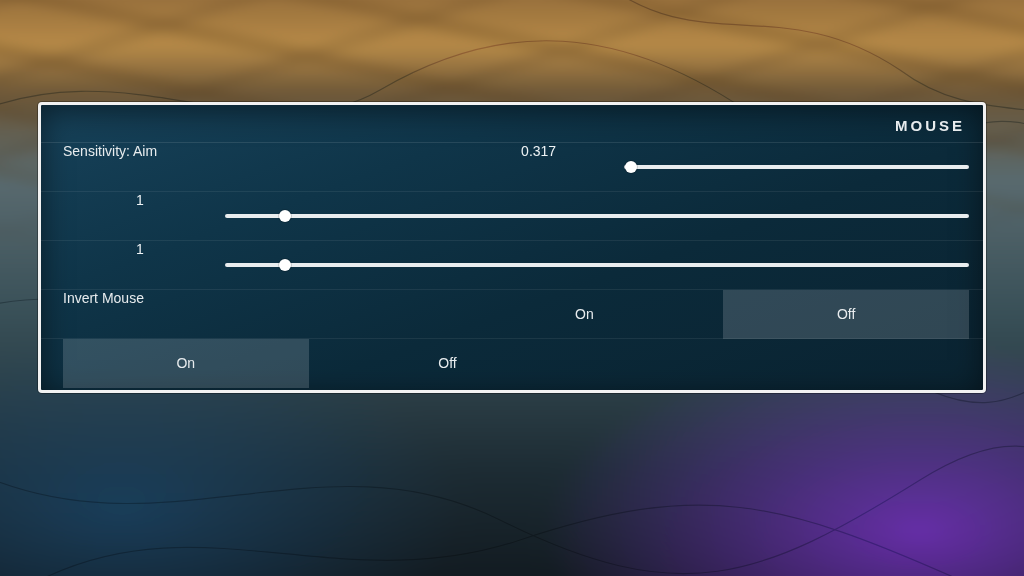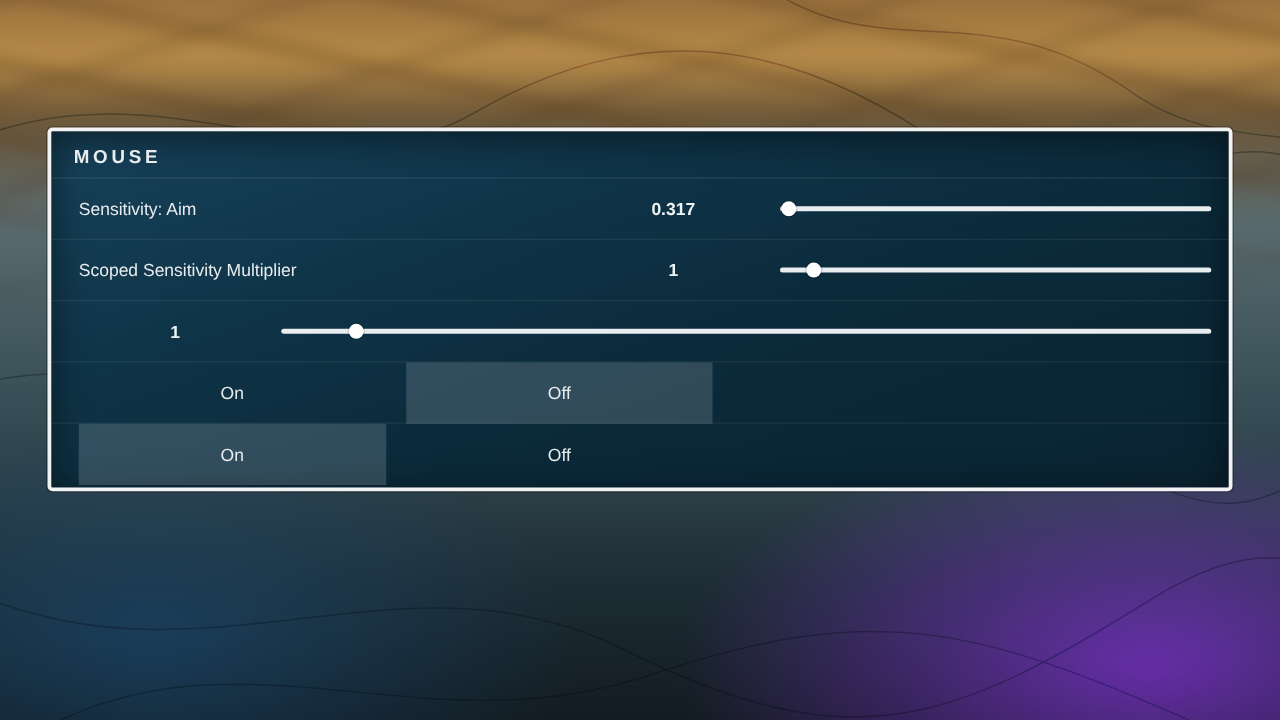--- a/index.html
+++ b/index.html
@@ -41,43 +41,43 @@
       box-shadow: 0 6px 30px rgba(0,0,0,0.5) inset, 0 0 0 1px rgba(0,0,0,0.3);
       color: #e8ecee;
       padding-bottom: 2px;
     }
     .panel-header {
       padding: 12px 18px 8px 18px;
       font-size: 15px;
       letter-spacing: 3px;
       font-weight: 700;
       border-bottom: 1px solid rgba(255,255,255,0.10);
+      text-align: right;
     }
 
     .row {
       display: flex;
-      align-items: center;
       height: 49px;
       padding: 0 14px 0 22px;
       border-bottom: 1px solid rgba(255,255,255,0.07);
       font-size: 14px;
     }
     .row:last-child { border-bottom: none; }
     .row .label {
       flex: 0 0 44%;
       color: #e8ecee;
       font-weight: 400;
     }
 
     
     .value-cell {
       flex: 0 0 17%;
       text-align: center;
       color: #eef3f5;
-      font-weight: 700;
+      font-weight: 400;
     }
     .slider-cell {
       flex: 1 1 auto;
       display: flex; align-items: center;
       padding-left: 8px;
     }
     .slider {
       position: relative;
       width: 100%;
       height: 4px;
@@ -136,39 +136,39 @@
     <div class="label">Sensitivity: Aim</div>
     <div class="value-cell">0.317</div>
     <div class="slider-cell">
       <div class="slider">
         <div class="thumb" style="left:2%"></div>
       </div>
     </div>
   </div>
 
   <div class="row">
-    <div class="label">Scoped Sensitivity Multiplier</div>
     <div class="value-cell">1</div>
     <div class="slider-cell">
       <div class="slider">
         <div class="thumb" style="left:8%"></div>
       </div>
     </div>
   </div>
 
   <div class="row">
     <div class="value-cell">1</div>
     <div class="slider-cell">
       <div class="slider">
         <div class="thumb" style="left:8%"></div>
       </div>
     </div>
   </div>
 
   <div class="row">
+    <div class="label">Invert Mouse</div>
     <div class="toggle-cell">
       <button class="toggle-btn">On</button>
       <button class="toggle-btn selected">Off</button>
     </div>
   </div>
 
   <div class="row">
     <div class="toggle-cell">
       <button class="toggle-btn selected">On</button>
       <button class="toggle-btn">Off</button>

